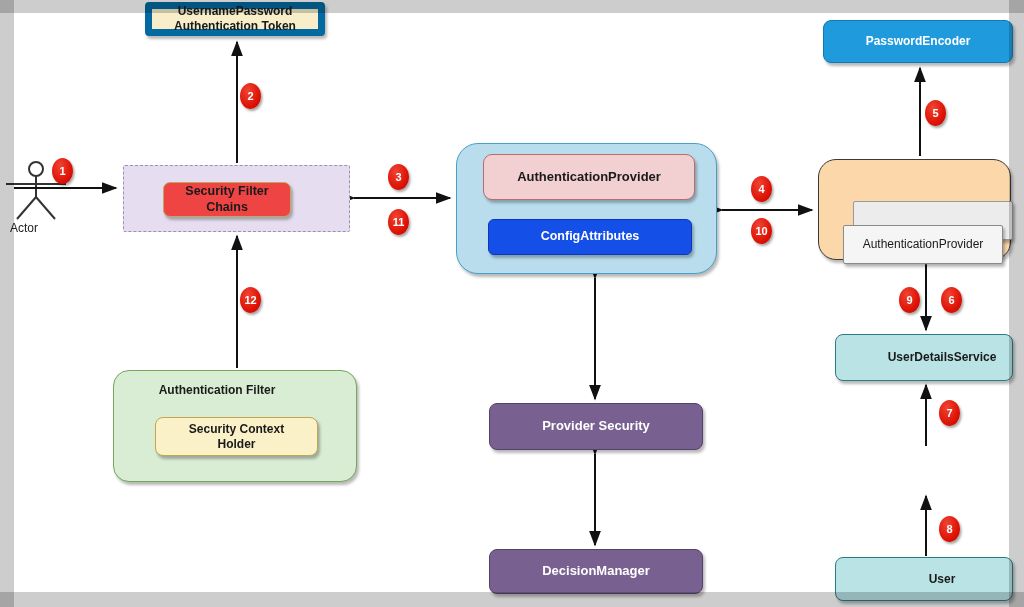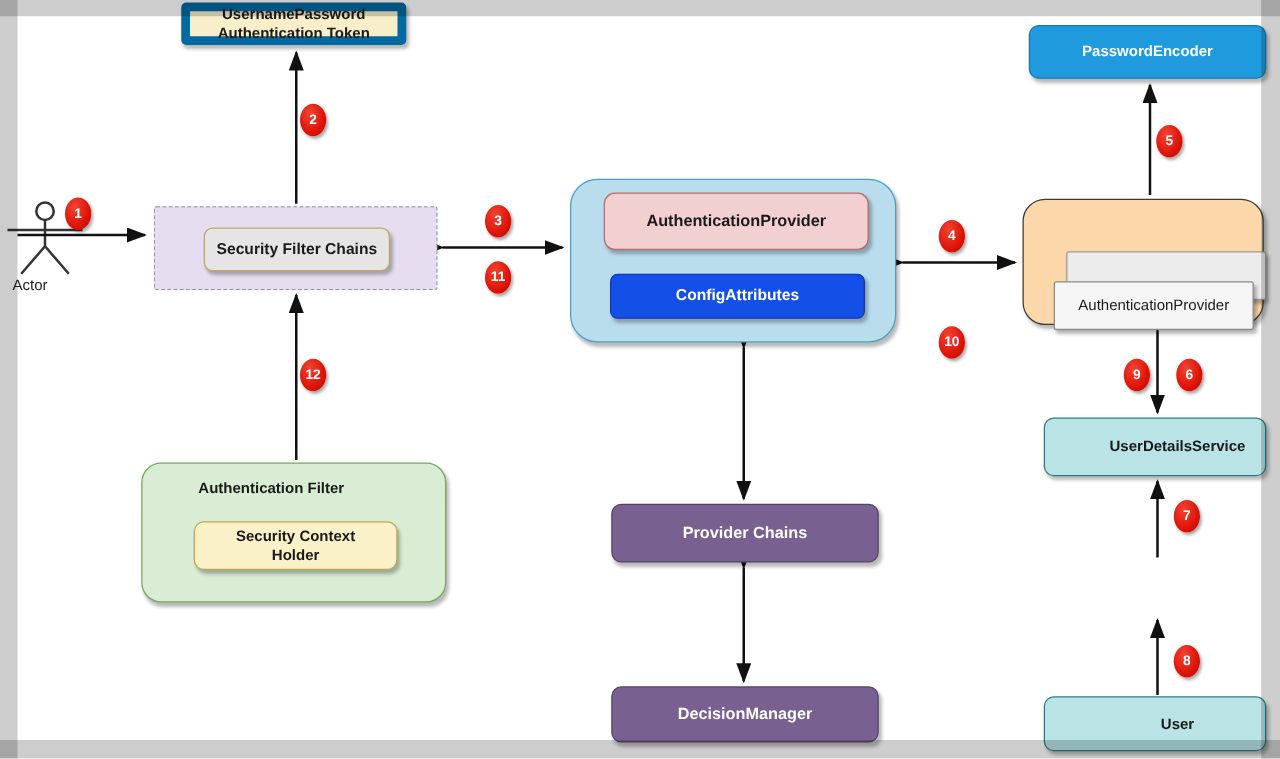--- a/index.html
+++ b/index.html
@@ -14,21 +14,21 @@
 
   
   .box{position:absolute;box-sizing:border-box;display:flex;align-items:center;justify-content:center;
        text-align:center;color:#1a1a1a;line-height:1.25;z-index:10;}
   .shadow{box-shadow:2px 3px 3px rgba(0,0,0,0.28);}
 
   .token{left:145px;top:2px;width:180px;height:34px;background:#f8eec9;border:7px solid #0369a1;
          border-radius:4px;font-weight:bold;font-size:12px;z-index:9;}
   .sfc-outer{left:123px;top:165px;width:227px;height:67px;background:#e6def0;
              border:1px dashed #9a8fb5;border-radius:2px;z-index:8;}
-  .sfc-inner{left:163px;top:182px;width:149px;height:35px;background:#e5e5e5;border:1px solid #c0a95f;
+  .sfc-inner{left:163px;top:182px;width:128px;height:35px;background:#ef4444;border:1px solid #c0a95f;
              border-radius:7px;font-weight:bold;font-size:12.5px;}
   .blue-wrap{left:456px;top:143px;width:261px;height:131px;background:#b9dded;border:1px solid #45a1c9;
              border-radius:22px;z-index:8;}
   .auth-mgr{left:483px;top:154px;width:212px;height:46px;background:#f2cfd1;border:1px solid #bb6b69;
             border-radius:9px;font-weight:bold;font-size:13px;}
   .config-attr{left:488px;top:219px;width:204px;height:36px;background:#1450e8;border:1px solid #0b38bb;
                border-radius:6px;font-weight:bold;font-size:12.5px;color:#fff;}
   .pw-enc{left:823px;top:20px;width:190px;height:43px;background:#1f9bdd;border:1px solid #1478b4;
           border-radius:8px;font-weight:bold;font-size:12px;color:#fff;}
   .orange-wrap{left:818px;top:159px;width:193px;height:101px;background:#fbd7a9;border:1px solid #3a3a3a;
@@ -52,21 +52,21 @@
   .pm{left:489px;top:403px;width:214px;height:47px;}
   .dm{left:489px;top:549px;width:214px;height:45px;}
 
   
   .badge{position:absolute;width:21px;height:26px;border-radius:50%;z-index:20;
          background:radial-gradient(ellipse at 38% 30%,#f04434 0%,#dd1205 62%,#b30c03 100%);
          color:#fff;font-weight:bold;font-size:11px;display:flex;align-items:center;justify-content:center;
          box-shadow:1.5px 2px 2.5px rgba(0,0,0,0.35);}
   .b1{left:52px;top:158px;}   .b2{left:240px;top:83px;}
   .b3{left:388px;top:164px;}  .b11{left:388px;top:209px;}
-  .b4{left:751px;top:176px;}  .b10{left:751px;top:218px;margin-top:43px;}
+  .b4{left:751px;top:176px;}  .b10{left:751px;top:218px;}
   .b5{left:925px;top:100px;}  .b9{left:899px;top:287px;}
   .b6{left:941px;top:287px;}  .b12{left:240px;top:287px;}
   .b7{left:939px;top:400px;}  .b8{left:939px;top:516px;}
 
   .actor-label{position:absolute;left:10px;top:221px;font-size:12px;color:#222;z-index:10;}
   svg.wires{position:absolute;left:0;top:0;z-index:5;}
 </style>
 </head>
 <body>
 
@@ -139,21 +139,21 @@
   </div>
 
   <div class="box green-wrap shadow"></div>
   <div class="green-label">Authentication Filter</div>
   <div class="box sch shadow">
     <span><span>Security Context</span><br>
     <span>Holder</span></span>
   </div>
 
   <div class="box purple pm shadow">
-    <span>Provider Chains</span>
+    <span>Provider Security</span>
   </div>
   <div class="box purple dm shadow">
     <span>DecisionManager</span>
   </div>
 
   <div class="badge b1">1</div>
   <div class="badge b2">2</div>
   <div class="badge b3">3</div>
   <div class="badge b4">4</div>
   <div class="badge b5">5</div>

